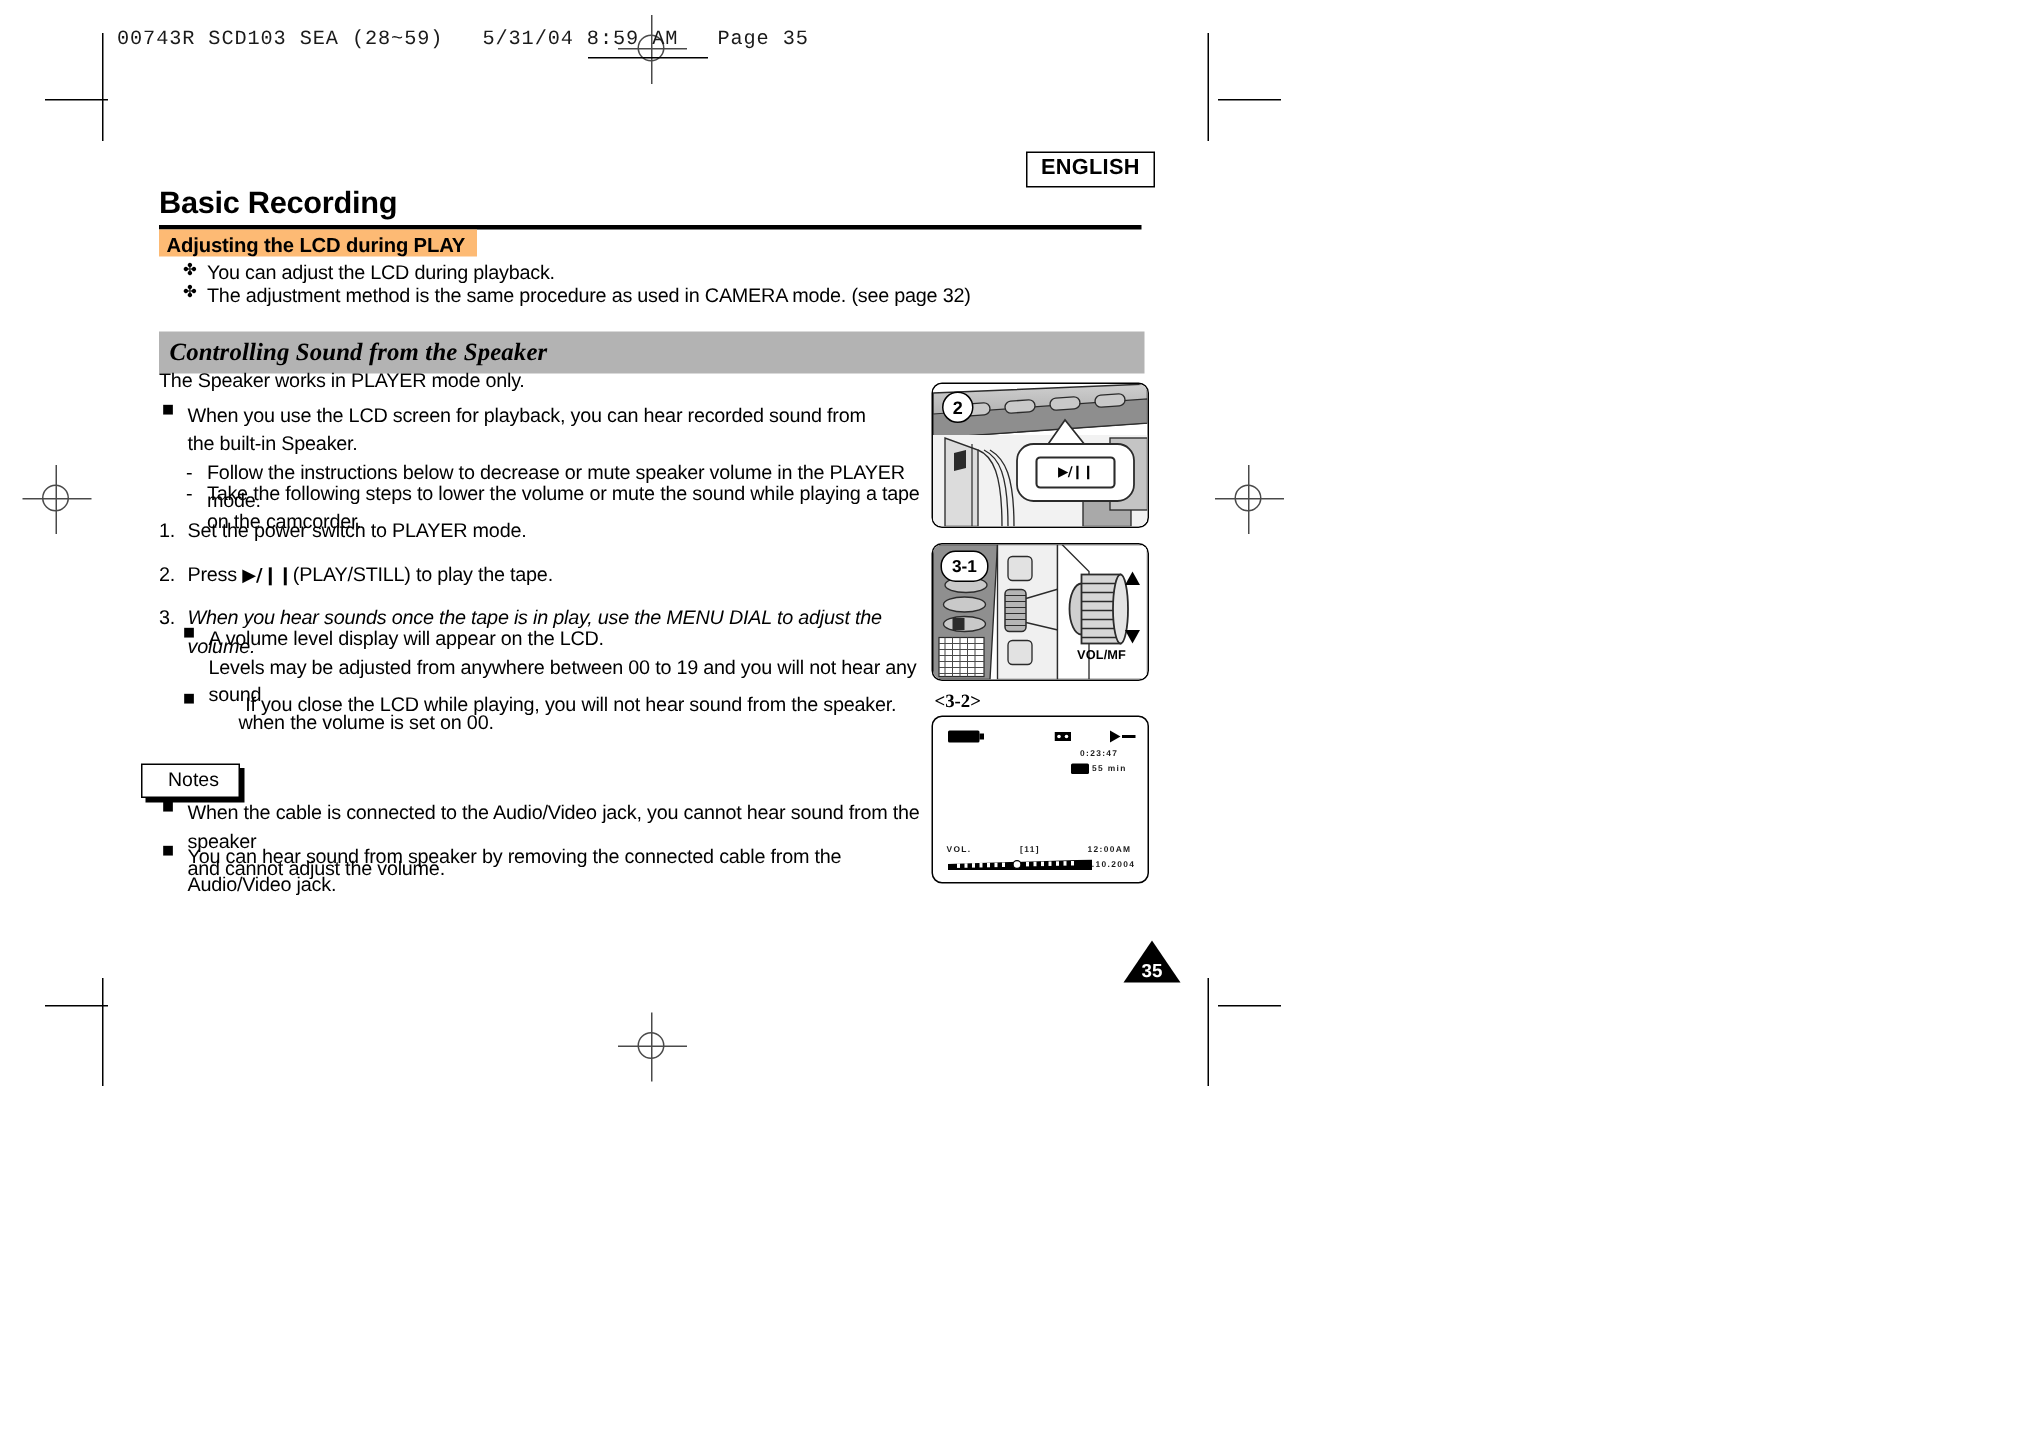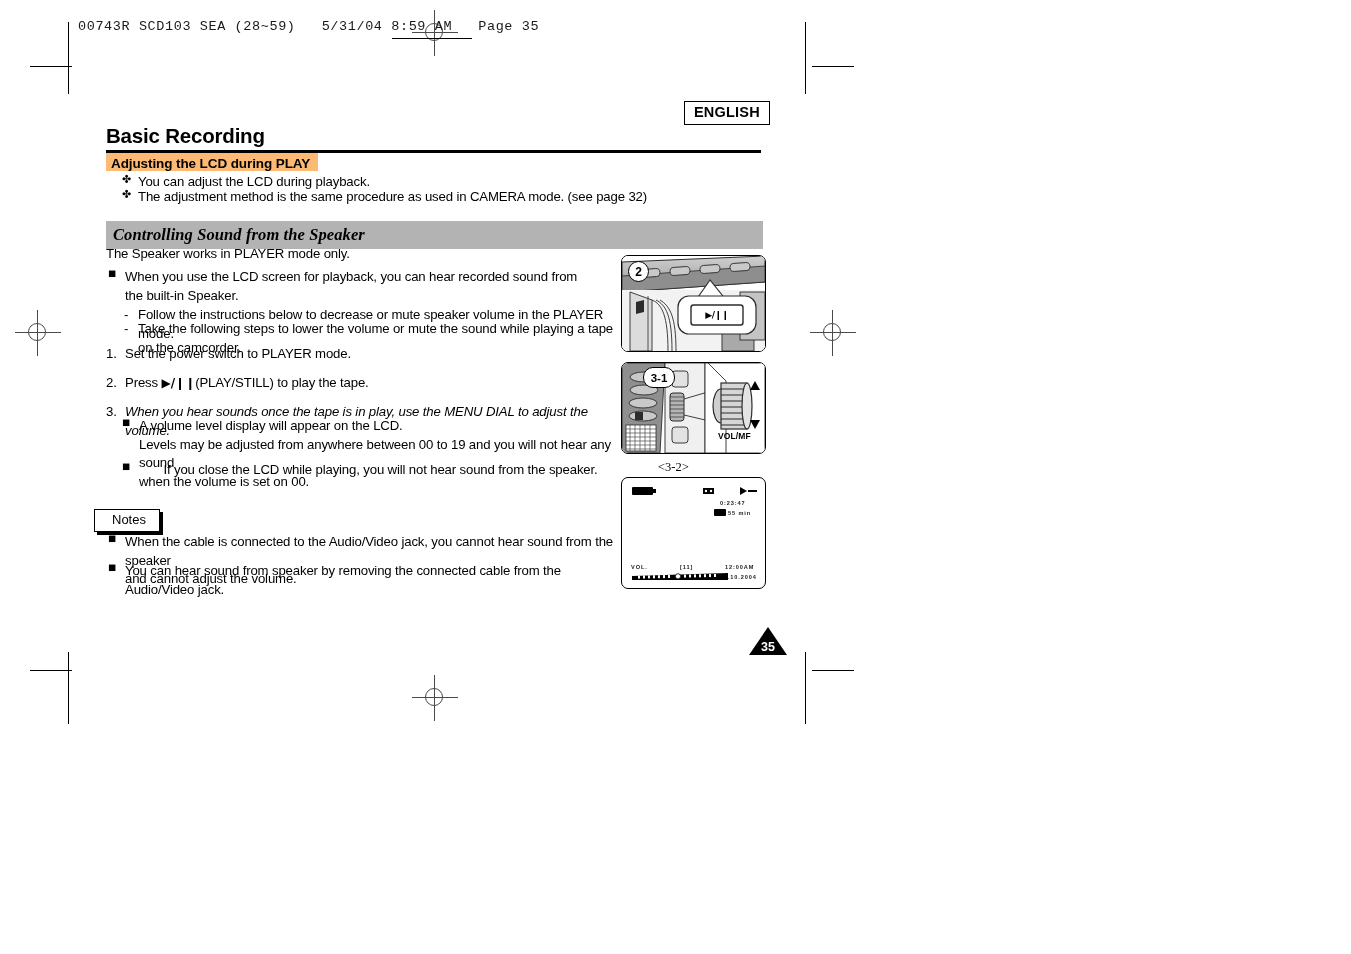--- a/index.html
+++ b/index.html
@@ -132,23 +132,23 @@
     background: #fff;
     border: 1.4px solid #000;
     border-radius: 50%;
     display: flex; align-items: center; justify-content: center;
     font-weight: bold;
     z-index: 6;
   }
 
   .label-32 {
     position: absolute;
-    left: 658px; top: 460px;
+    left: 623px; top: 460px;
     font-size: 12.5px;
-    font-weight: normal;
+    font-weight: bold;
     font-family: "Liberation Serif", serif;
   }
 
   
   .lcd-screen {
     position: absolute;
     left: 621px; top: 477px;
     width: 143px; height: 110px;
     border: 1.4px solid #000;
     border-radius: 7px;
@@ -308,21 +308,21 @@
   <div class="bullet-row" style="left:106px; top:403px; width:520px;">
     <span class="mark txt" style="position:relative; width:19px;">3.</span>
     <span class="body txt" style="position:relative;font-style:italic;">When you hear sounds once the tape is in play, use the MENU DIAL to adjust the volume.</span>
   </div>
 
   <div class="bullet-row" style="left:122px; top:417px; width:500px;">
     <span class="mark sq" style="width:17px;">■</span>
     <span class="body" style="position:relative;">
       <div class="txt" style="position:relative;">A volume level display will appear on the LCD.</div>
       <div class="txt" style="position:relative;">Levels may be adjusted from anywhere between 00 to 19 and you will not hear any sound</div>
-      <div class="txt" style="position:relative;">when the volume is set on 00.</div>
+      <div class="txt" style="position:relative;margin-left:20px;">when the volume is set on 00.</div>
     </span>
   </div>
 
   <div class="bullet-row" style="left:122px; top:461px; width:500px;">
     <span class="mark sq" style="width:17px;">■</span>
     <span class="body txt" style="position:relative;text-align:center;">If you close the LCD while playing, you will not hear sound from the speaker.</span>
   </div>
 
   <div class="notes-box">Notes</div>
 
@@ -415,21 +415,21 @@
       <rect x="99" y="20" width="26" height="46" fill="#d6d6d6" stroke="#2b2b2b" stroke-width="1.2"></rect>
       <g stroke="#2b2b2b" stroke-width="1.1">
         <path d="M99 26 L125 26 M99 32 L125 32 M99 38 L125 38 M99 44 L125 44 M99 50 L125 50 M99 56 L125 56 M99 62 L125 62"></path>
       </g>
       <ellipse cx="125" cy="43" rx="5" ry="23" fill="#e4e4e4" stroke="#2b2b2b" stroke-width="1.2"></ellipse>
 
       <polygon points="133,18 138,27 128,27" fill="#000"></polygon>
       <polygon points="133,66 138,57 128,57" fill="#000"></polygon>
     </svg>
     <div style="position:absolute; left:96px; top:68px; font-size:8.5px; font-weight:bold; letter-spacing:0.1px;">VOL/MF</div>
-    <div class="badge-num" style="left:5px; top:4px; width:30px; height:19px; border-radius:10px; font-size:11.5px;margin-left:16px;">3-1</div>
+    <div class="badge-num" style="left:5px; top:4px; width:30px; height:19px; border-radius:10px; font-size:11.5px;">3-1</div>
   </div>
 
   <div class="label-32">&lt;3-2&gt;</div>
 
   <div class="lcd-screen">
     <div class="lcd-battery"></div>
 
     <svg class="lcd-tapeicon" viewBox="0 0 11 8">
       <rect x="0" y="1" width="11" height="6" fill="#000"></rect>
       <circle cx="3" cy="4" r="1.2" fill="#fff"></circle>

